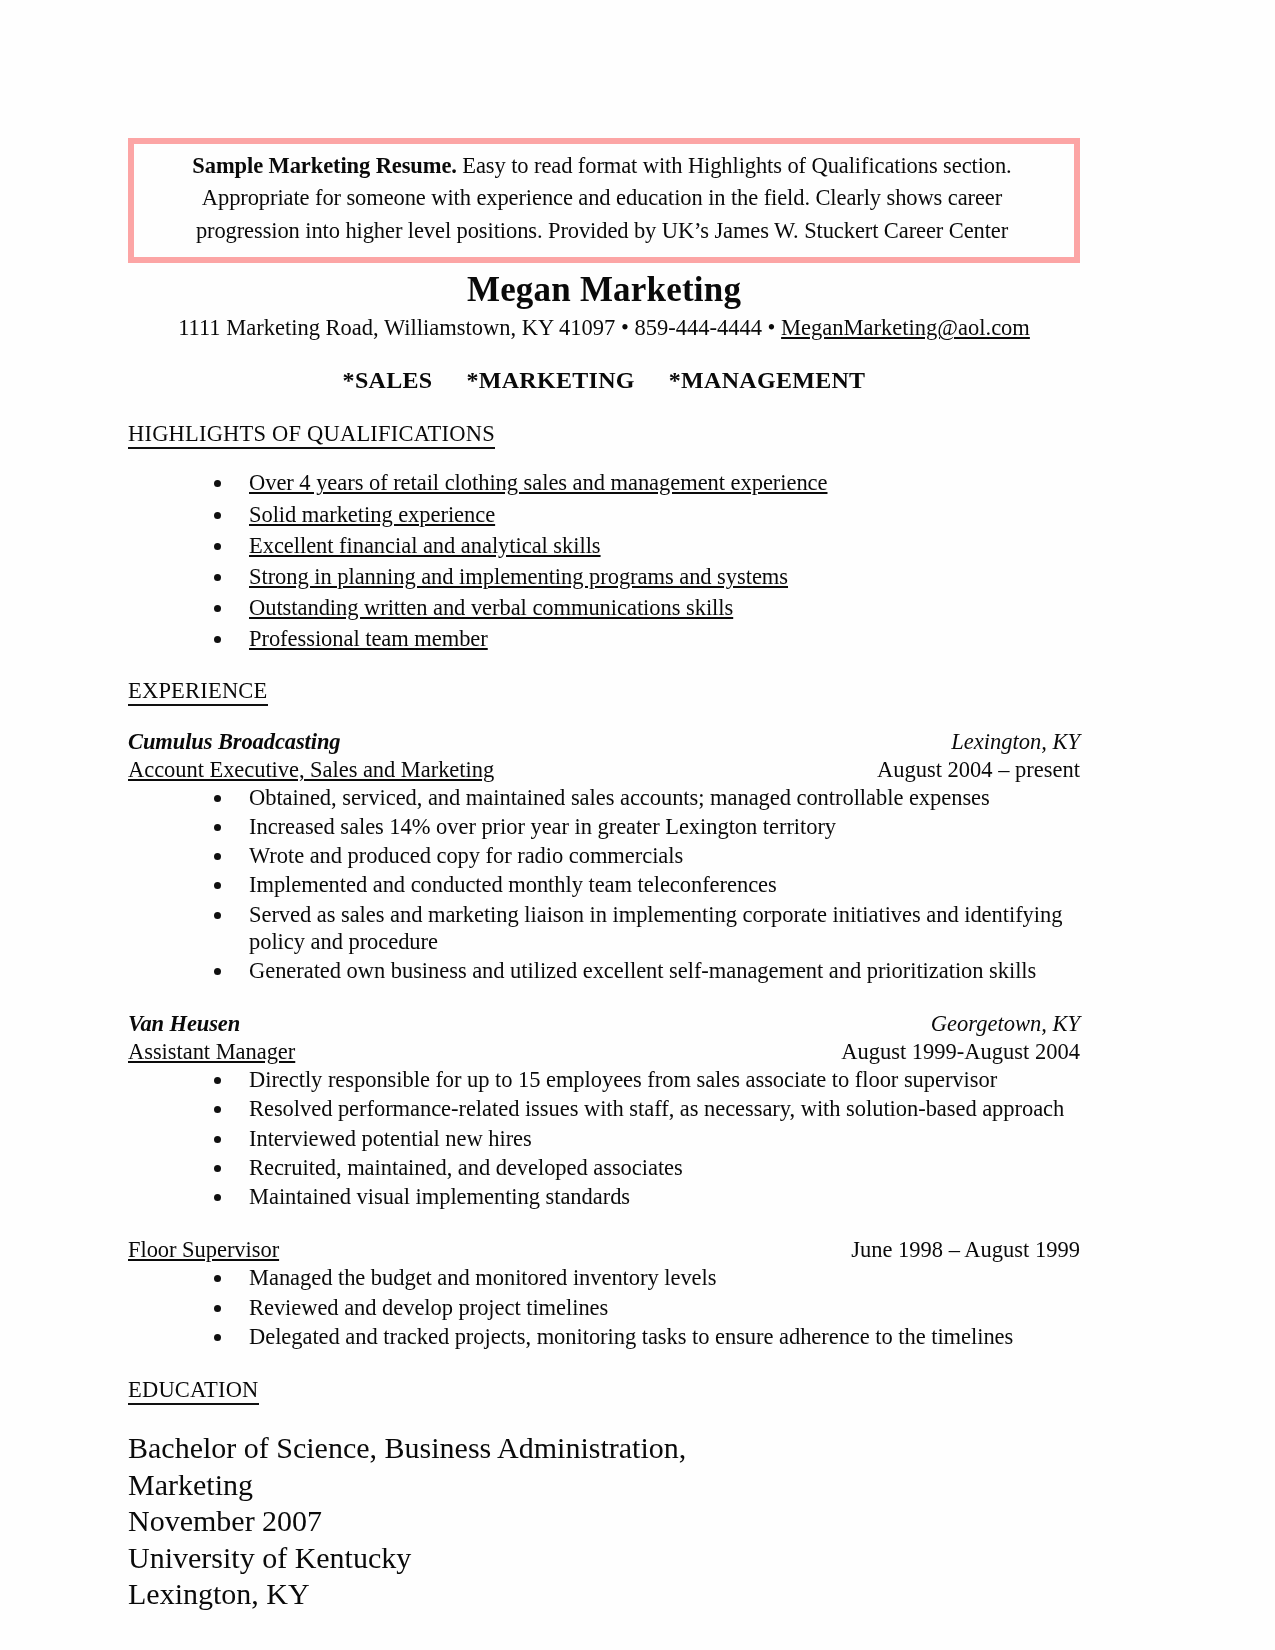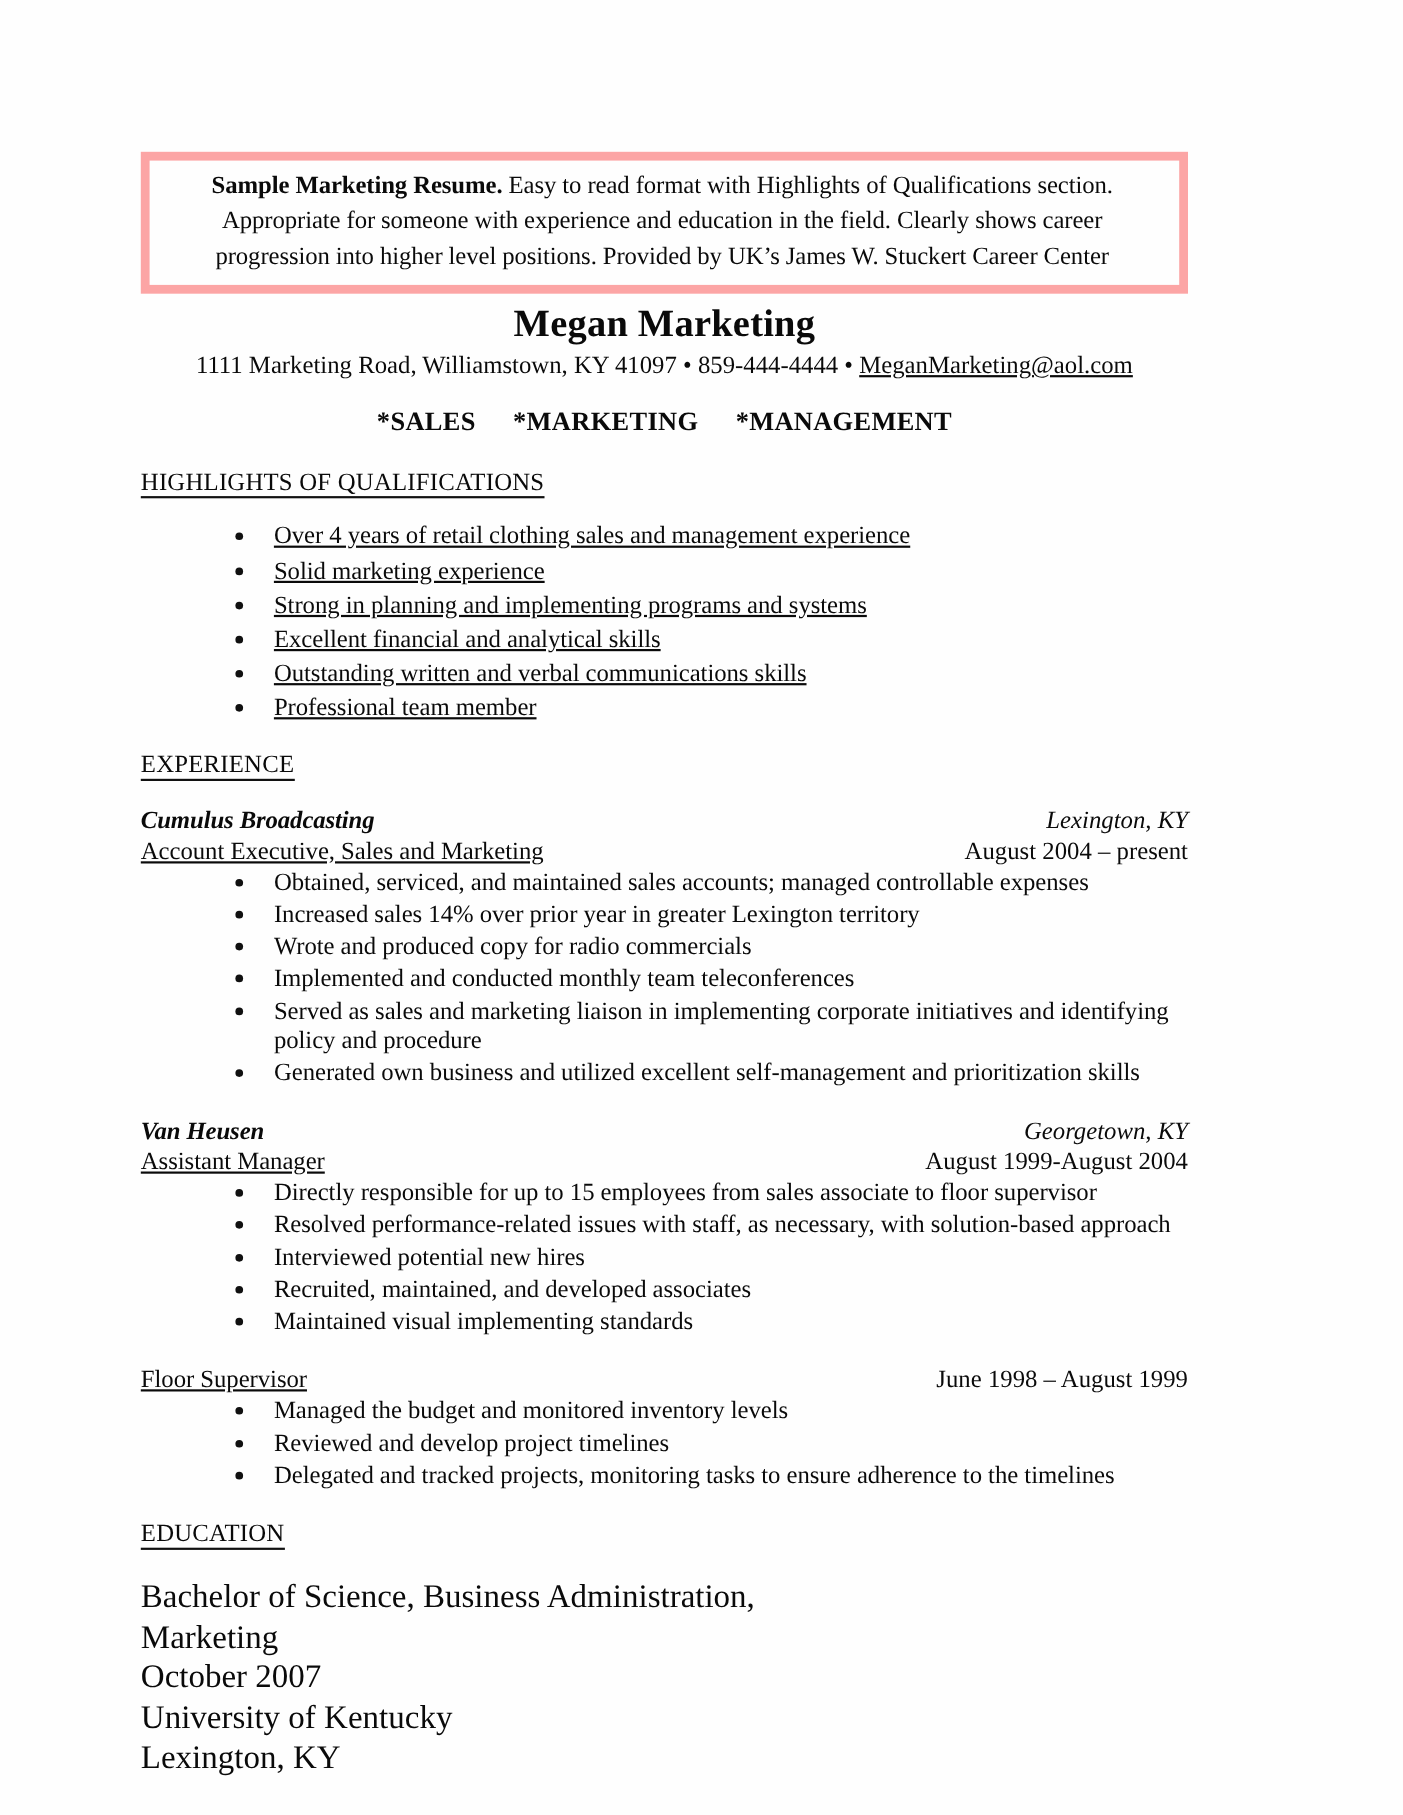--- a/index.html
+++ b/index.html
@@ -28,21 +28,21 @@
 
   .content {
     position: absolute;
     left: 128px;
     top: 138px;
     width: 952px;
   }
 
   
   .desc-box {
-    border: 8px solid #fca5a5;
+    border: 6px solid #fca5a5;
     padding: 6px 12px 10px 8px;
     text-align: center;
     font-size: 22.5px;
     line-height: 1.44;
     letter-spacing: -0.1px;
   }
   .desc-box .lead {
     font-weight: bold;
   }
   .desc-line { display: block; }
@@ -180,22 +180,22 @@
 
     <div class="keywords">
       <span>*SALES</span><span class="kw-gap"></span><span>*MARKETING</span><span class="kw-gap"></span><span>*MANAGEMENT</span>
     </div>
 
     <div class="section-wrap">
       <div class="section-heading">HIGHLIGHTS OF QUALIFICATIONS</div>
       <ul class="bullets hi">
         <li>Over 4 years of retail clothing sales and management experience</li>
         <li>Solid marketing experience</li>
+        <li>Excellent financial and analytical skills</li>
         <li>Strong in planning and implementing programs and systems</li>
-        <li>Excellent financial and analytical skills</li>
         <li>Outstanding written and verbal communications skills</li>
         <li>Professional team member</li>
       </ul>
     </div>
 
     <div class="section-wrap tight">
       <div class="section-heading">EXPERIENCE</div>
 
       
       <div class="job first">
@@ -248,21 +248,21 @@
           <li>Delegated and tracked projects, monitoring tasks to ensure adherence to the timelines</li>
         </ul>
       </div>
     </div>
 
     <div class="section-wrap">
       <div class="section-heading">EDUCATION</div>
       <div class="edu">
         <div class="edu-row">
           <div class="edu-left">Bachelor of Science, Business Administration, Marketing</div>
-          <div class="edu-right">October 2007</div>
+          <div class="edu-right">November 2007</div>
         </div>
         <div class="edu-row">
           <div class="edu-left">University of Kentucky</div>
           <div class="edu-right">Lexington, KY</div>
         </div>
       </div>
     </div>
 
   </div>
 </div>

